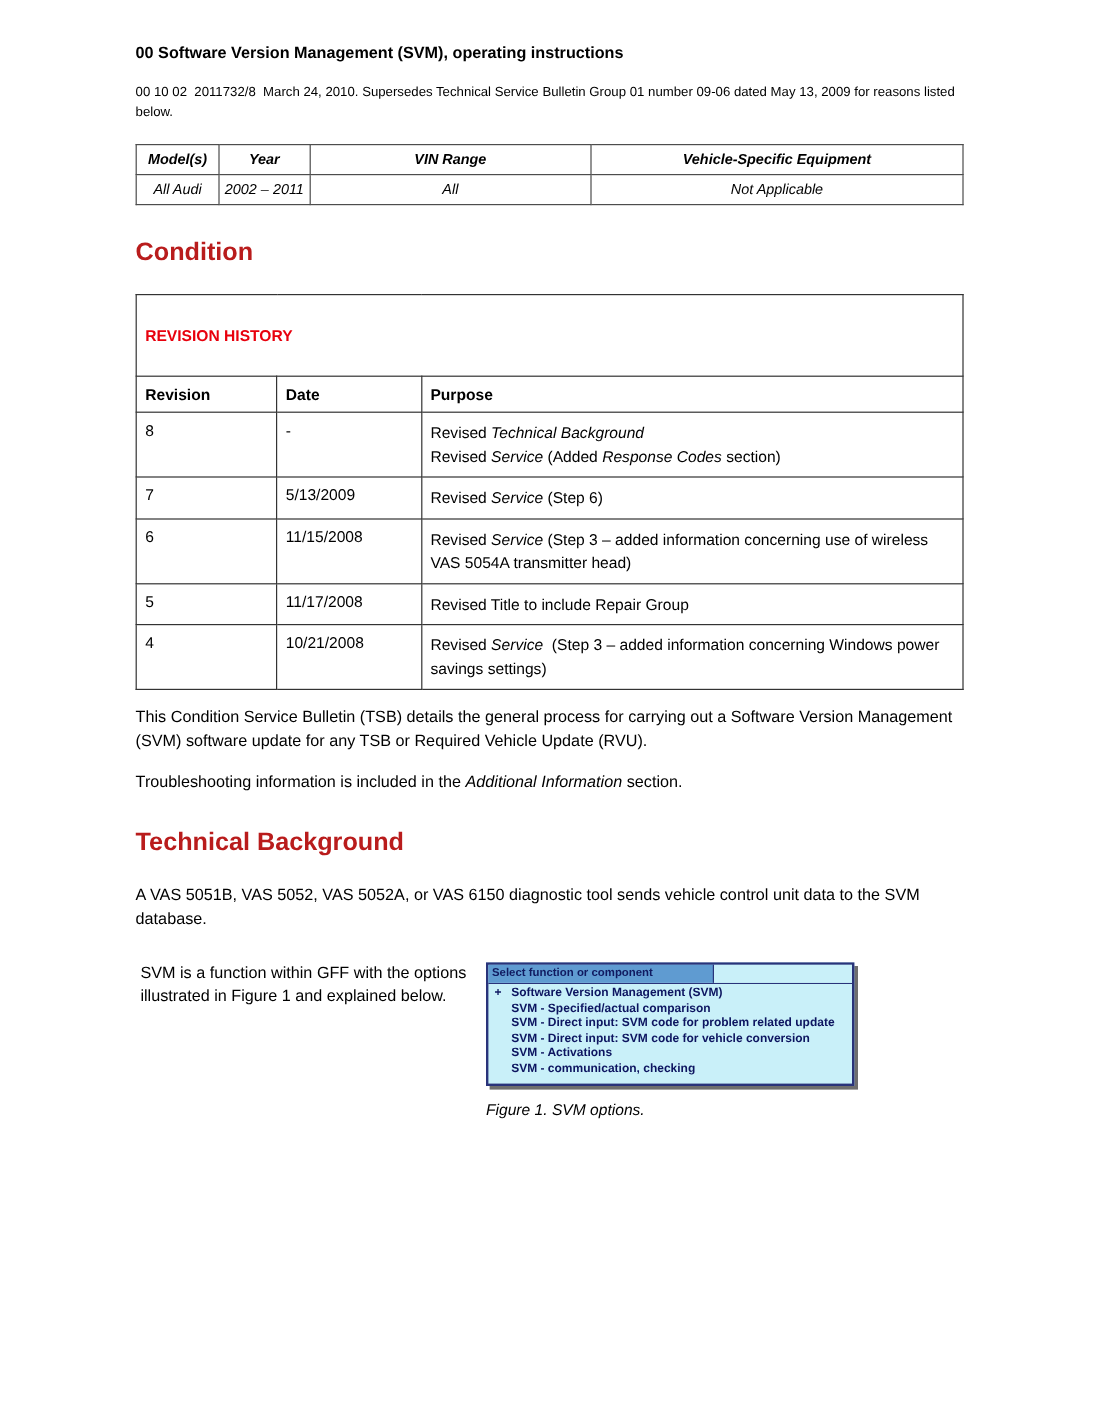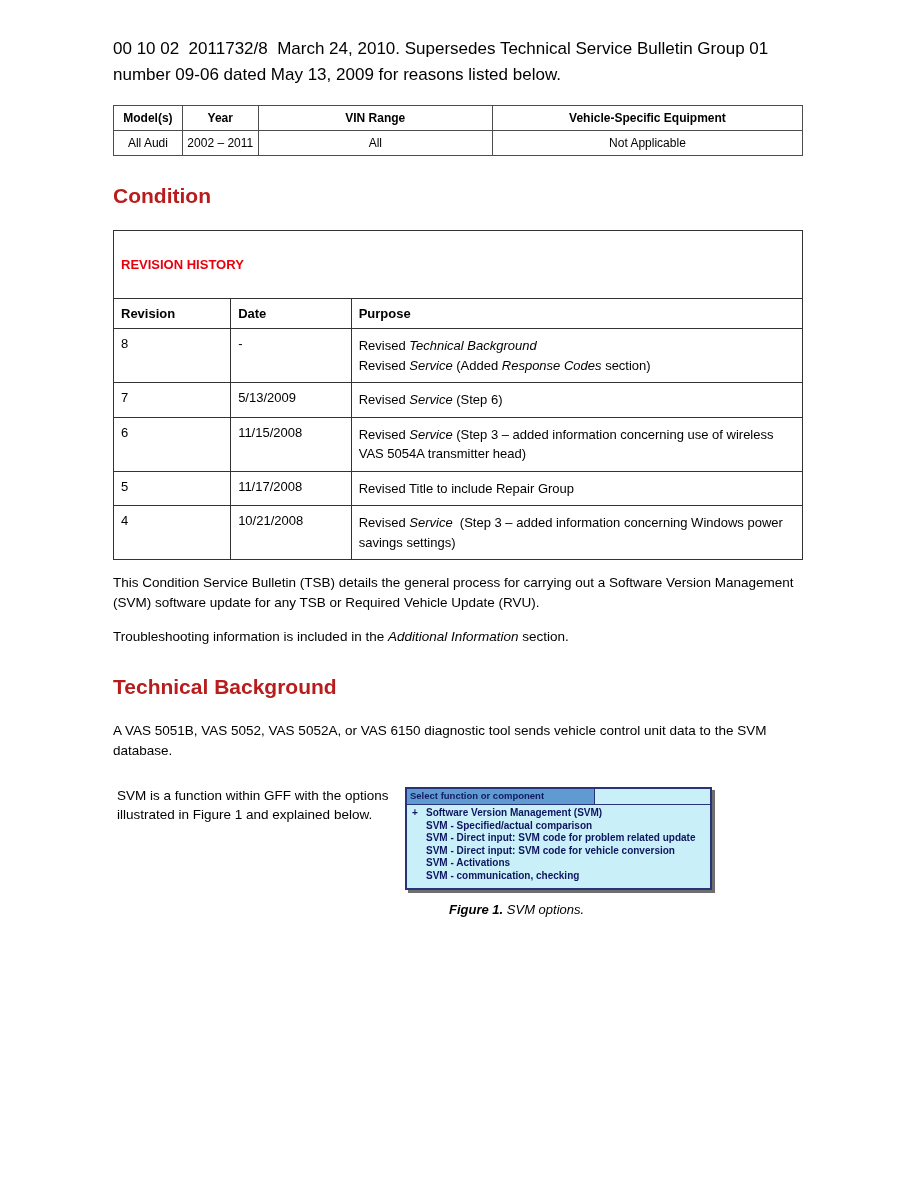--- a/index.html
+++ b/index.html
@@ -4,26 +4,26 @@
 <style>
   html,body{margin:0;padding:0;background:#ffffff;}
   .page{
     width:918px;height:1188px;position:relative;background:#ffffff;
     font-family:"Liberation Sans",sans-serif;color:#000;overflow:hidden;
   }
   .content{position:absolute;left:113px;top:36px;width:690px;}
   p{margin:0;}
 
   .doc-title{font-size:13.5px;font-weight:700;margin:0 0 18px 0;}
-  .intro{font-size:17px;line-height:1.5;margin-bottom:18px;}
+  .intro{font-size:11px;line-height:1.5;margin-bottom:18px;}
 
   table{border-collapse:collapse;width:100%;}
 
   .model-table th,.model-table td{
-    border:1px solid #4d4d4d;text-align:center;font-size:12px;padding:5px 4px;
+    border:1px solid #4d4d4d;text-align:center;font-size:12px;padding:5px 4px;font-style:italic;
   }
   .model-table th{font-weight:700;}
   .model-table .w1{width:10%}
   .model-table .w2{width:11%}
   .model-table .w3{width:34%}
   .model-table .w4{width:45%}
 
   .section-heading{font-size:21px;color:#b91c1c;font-weight:700;margin:28px 0 22px 0;}
 
   .rev-table{border:1px solid #333;}
@@ -52,28 +52,29 @@
     background:#5f9bd1;flex:0 0 62%;box-sizing:border-box;border-right:1px solid #29337a;
     font-size:9.5px;font-weight:700;color:#101a60;padding:1px 3px 0;white-space:nowrap;overflow:hidden;
   }
   .fig-header-rest{flex:1;background:#c9f0f9;}
   .fig-body{padding:2px 3px 6px;color:#0d1560;font-weight:700;font-size:10px;line-height:1.25;}
   .fig-root{display:flex;}
   .fig-plus{flex:0 0 14px;padding-left:2px;}
   .fig-item{padding-left:16px;white-space:nowrap;overflow:hidden;}
 
   .fig-caption{margin-top:12px;font-size:13px;font-style:italic;}
-  .cap-label{font-weight:700;margin-left:44px;}
+  .cap-label{font-weight:400;}
 </style>
 </head>
 <body>
 
 <div class="page">
   <div class="content">
 
+    <h1 class="doc-title">00 Software Version Management (SVM), operating instructions</h1>
 
     <p class="intro">00 10 02&nbsp; 2011732/8&nbsp; March 24, 2010. Supersedes Technical Service Bulletin Group 01 number 09-06 dated May 13, 2009 for reasons listed below.</p>
 
     <table class="model-table">
       <thead>
         <tr>
           <th class="w1">Model(s)</th>
           <th class="w2">Year</th>
           <th class="w3">VIN Range</th>
           <th class="w4">Vehicle-Specific Equipment</th>

